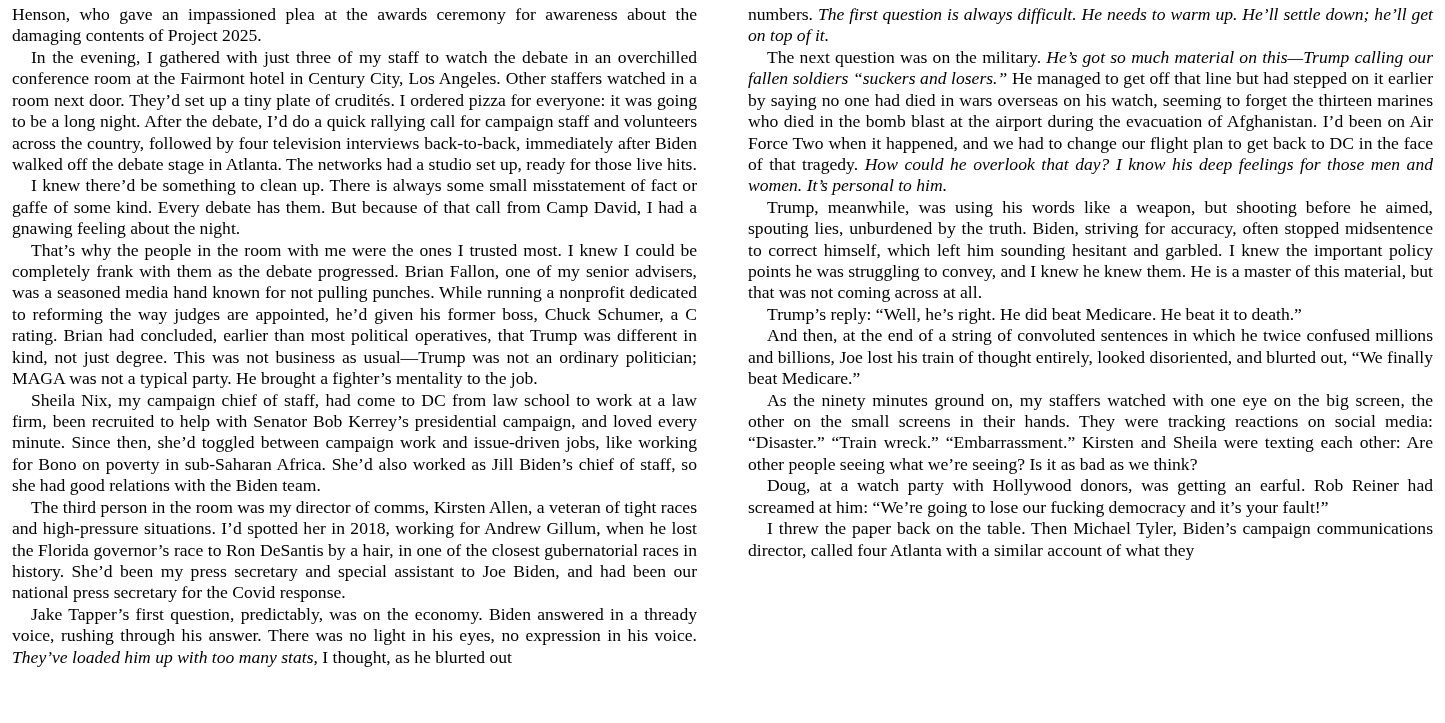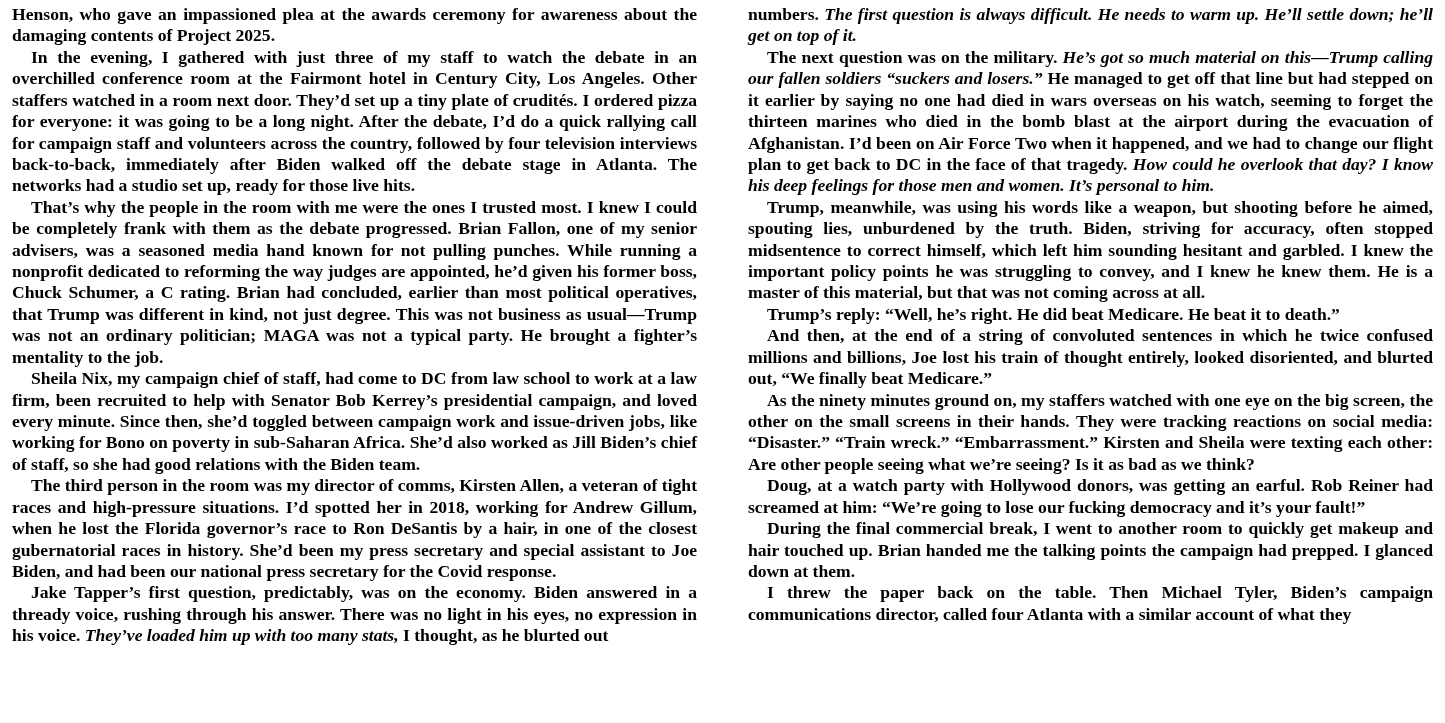--- a/index.html
+++ b/index.html
@@ -17,21 +17,20 @@
     width: 1445px;
     height: 723px;
     padding: 4px 12px 0 12px;
     display: flex;
     gap: 51px;
     background: #ffffff;
   }
   .text-column {
     width: 685px;
     flex: 0 0 685px;
-    font-weight: bold;
   }
   p.para {
     margin: 0;
     padding: 0;
     font-family: "Liberation Serif", "DejaVu Serif", serif;
     font-size: 17.6px;
     line-height: 21.42px;
     color: #000000;
     text-align: justify;
     text-justify: inter-word;
@@ -43,29 +42,29 @@
     font-style: italic;
   }
 </style>
 </head>
 <body>
 
 <div class="page-spread">
   <div class="text-column">
       <p class="para"><span class="run-normal">Henson, who gave an impassioned plea at the awards ceremony for awareness about the damaging contents of Project 2025.</span></p>
       <p class="para indent"><span class="run-normal">In the evening, I gathered with just three of my staff to watch the debate in an overchilled conference room at the Fairmont hotel in Century City, Los Angeles. Other staffers watched in a room next door. They’d set up a tiny plate of crudités. I ordered pizza for everyone: it was going to be a long night. After the debate, I’d do a quick rallying call for campaign staff and volunteers across the country, followed by four television interviews back-to-back, immediately after Biden walked off the debate stage in Atlanta. The networks had a studio set up, ready for those live hits.</span></p>
+      <p class="para indent"><span class="run-normal">I knew there’d be something to clean up. There is always some small misstatement of fact or gaffe of some kind. Every debate has them. But because of that call from Camp David, I had a gnawing feeling about the night.</span></p>
       <p class="para indent"><span class="run-normal">That’s why the people in the room with me were the ones I trusted most. I knew I could be completely frank with them as the debate progressed. Brian Fallon, one of my senior advisers, was a seasoned media hand known for not pulling punches. While running a nonprofit dedicated to reforming the way judges are appointed, he’d given his former boss, Chuck Schumer, a C rating. Brian had concluded, earlier than most political operatives, that Trump was different in kind, not just degree. This was not business as usual—Trump was not an ordinary politician; MAGA was not a typical party. He brought a fighter’s mentality to the job.</span></p>
       <p class="para indent"><span class="run-normal">Sheila Nix, my campaign chief of staff, had come to DC from law school to work at a law firm, been recruited to help with Senator Bob Kerrey’s presidential campaign, and loved every minute. Since then, she’d toggled between campaign work and issue-driven jobs, like working for Bono on poverty in sub-Saharan Africa. She’d also worked as Jill Biden’s chief of staff, so she had good relations with the Biden team.</span></p>
       <p class="para indent"><span class="run-normal">The third person in the room was my director of comms, Kirsten Allen, a veteran of tight races and high-pressure situations. I’d spotted her in 2018, working for Andrew Gillum, when he lost the Florida governor’s race to Ron DeSantis by a hair, in one of the closest gubernatorial races in history. She’d been my press secretary and special assistant to Joe Biden, and had been our national press secretary for the Covid response.</span></p>
       <p class="para indent"><span class="run-normal">Jake Tapper’s first question, predictably, was on the economy. Biden answered in a thready voice, rushing through his answer. There was no light in his eyes, no expression in his voice. </span><span class="run-italic">They’ve loaded him up with too many stats,</span><span class="run-normal"> I thought, as he blurted out</span></p>
     </div>
   <div class="text-column">
       <p class="para"><span class="run-normal">numbers. </span><span class="run-italic">The first question is always difficult. He needs to warm up. He’ll settle down; he’ll get on top of it.</span></p>
       <p class="para indent"><span class="run-normal">The next question was on the military. </span><span class="run-italic">He’s got so much material on this—Trump calling our fallen soldiers “suckers and losers.” </span><span class="run-normal">He managed to get off that line but had stepped on it earlier by saying no one had died in wars overseas on his watch, seeming to forget the thirteen marines who died in the bomb blast at the airport during the evacuation of Afghanistan. I’d been on Air Force Two when it happened, and we had to change our flight plan to get back to DC in the face of that tragedy. </span><span class="run-italic">How could he overlook that day? I know his deep feelings for those men and women. It’s personal to him.</span></p>
       <p class="para indent"><span class="run-normal">Trump, meanwhile, was using his words like a weapon, but shooting before he aimed, spouting lies, unburdened by the truth. Biden, striving for accuracy, often stopped midsentence to correct himself, which left him sounding hesitant and garbled. I knew the important policy points he was struggling to convey, and I knew he knew them. He is a master of this material, but that was not coming across at all.</span></p>
       <p class="para indent"><span class="run-normal">Trump’s reply: “Well, he’s right. He did beat Medicare. He beat it to death.”</span></p>
       <p class="para indent"><span class="run-normal">And then, at the end of a string of convoluted sentences in which he twice confused millions and billions, Joe lost his train of thought entirely, looked disoriented, and blurted out, “We finally beat Medicare.”</span></p>
       <p class="para indent"><span class="run-normal">As the ninety minutes ground on, my staffers watched with one eye on the big screen, the other on the small screens in their hands. They were tracking reactions on social media: “Disaster.” “Train wreck.” “Embarrassment.” Kirsten and Sheila were texting each other: Are other people seeing what we’re seeing? Is it as bad as we think?</span></p>
       <p class="para indent"><span class="run-normal">Doug, at a watch party with Hollywood donors, was getting an earful. Rob Reiner had screamed at him: “We’re going to lose our fucking democracy and it’s your fault!”</span></p>
-      <p class="para indent"><span class="run-normal">During the final commercial break, I went to another room to quickly get makeup and hair touched up. Brian handed me the talking points the campaign had prepped. I glanced down at them.</span></p>
       <p class="para indent"><span class="run-normal">I threw the paper back on the table. Then Michael Tyler, Biden’s campaign communications director, called four Atlanta with a similar account of what they</span></p>
     </div>
 </div>
 
 </body></html>

